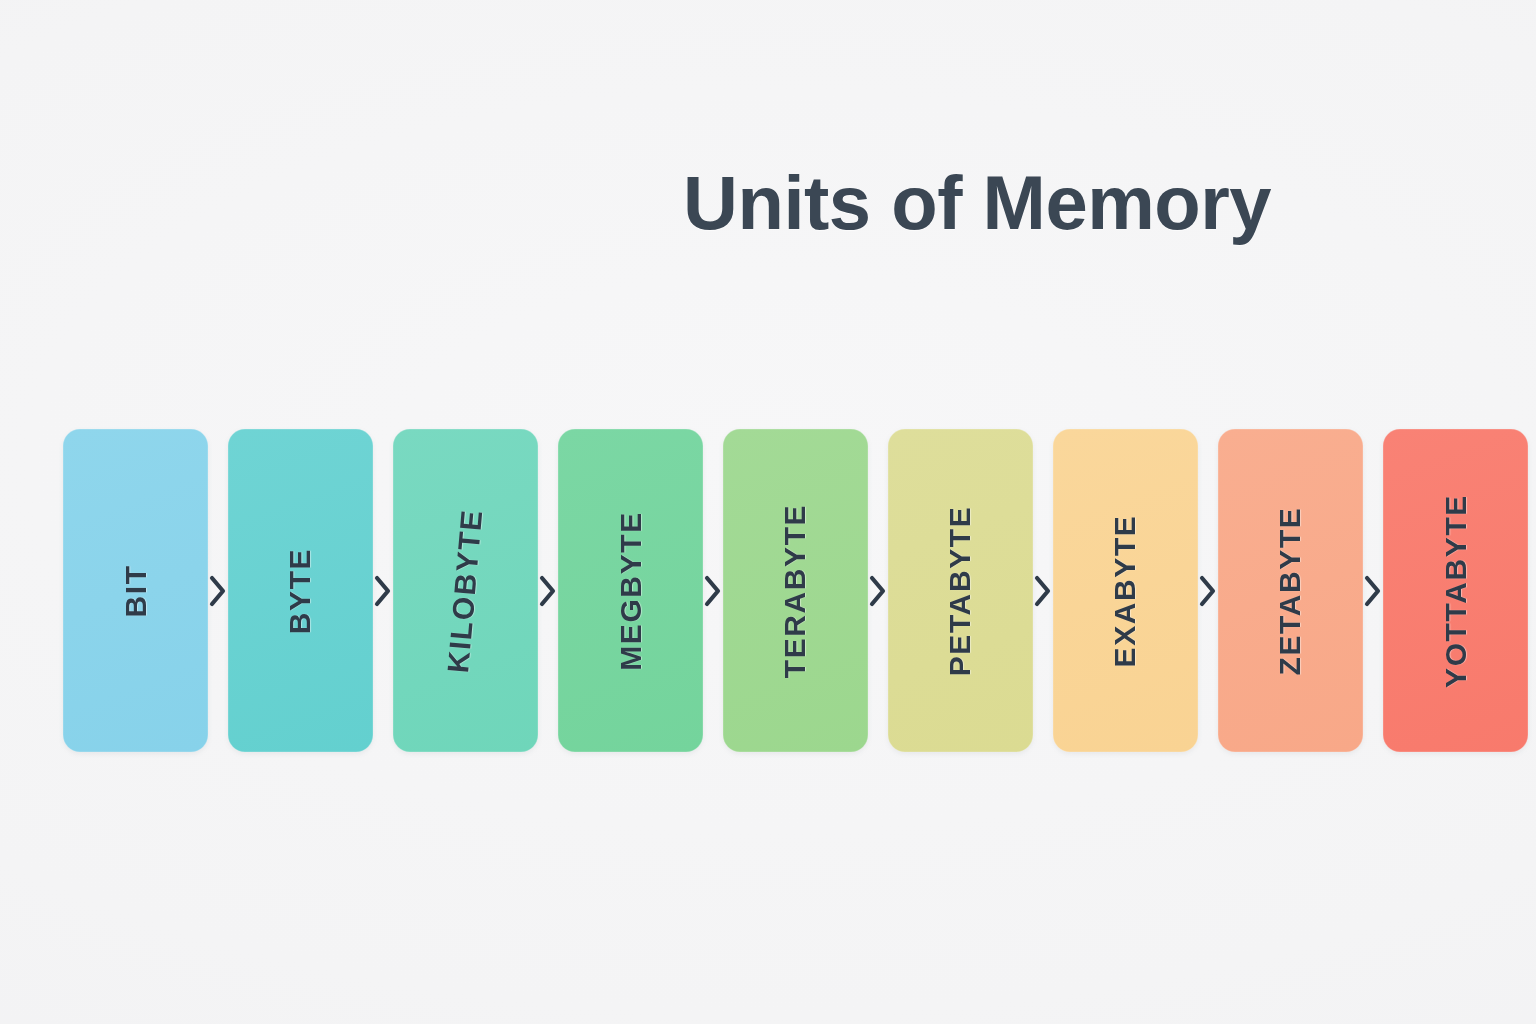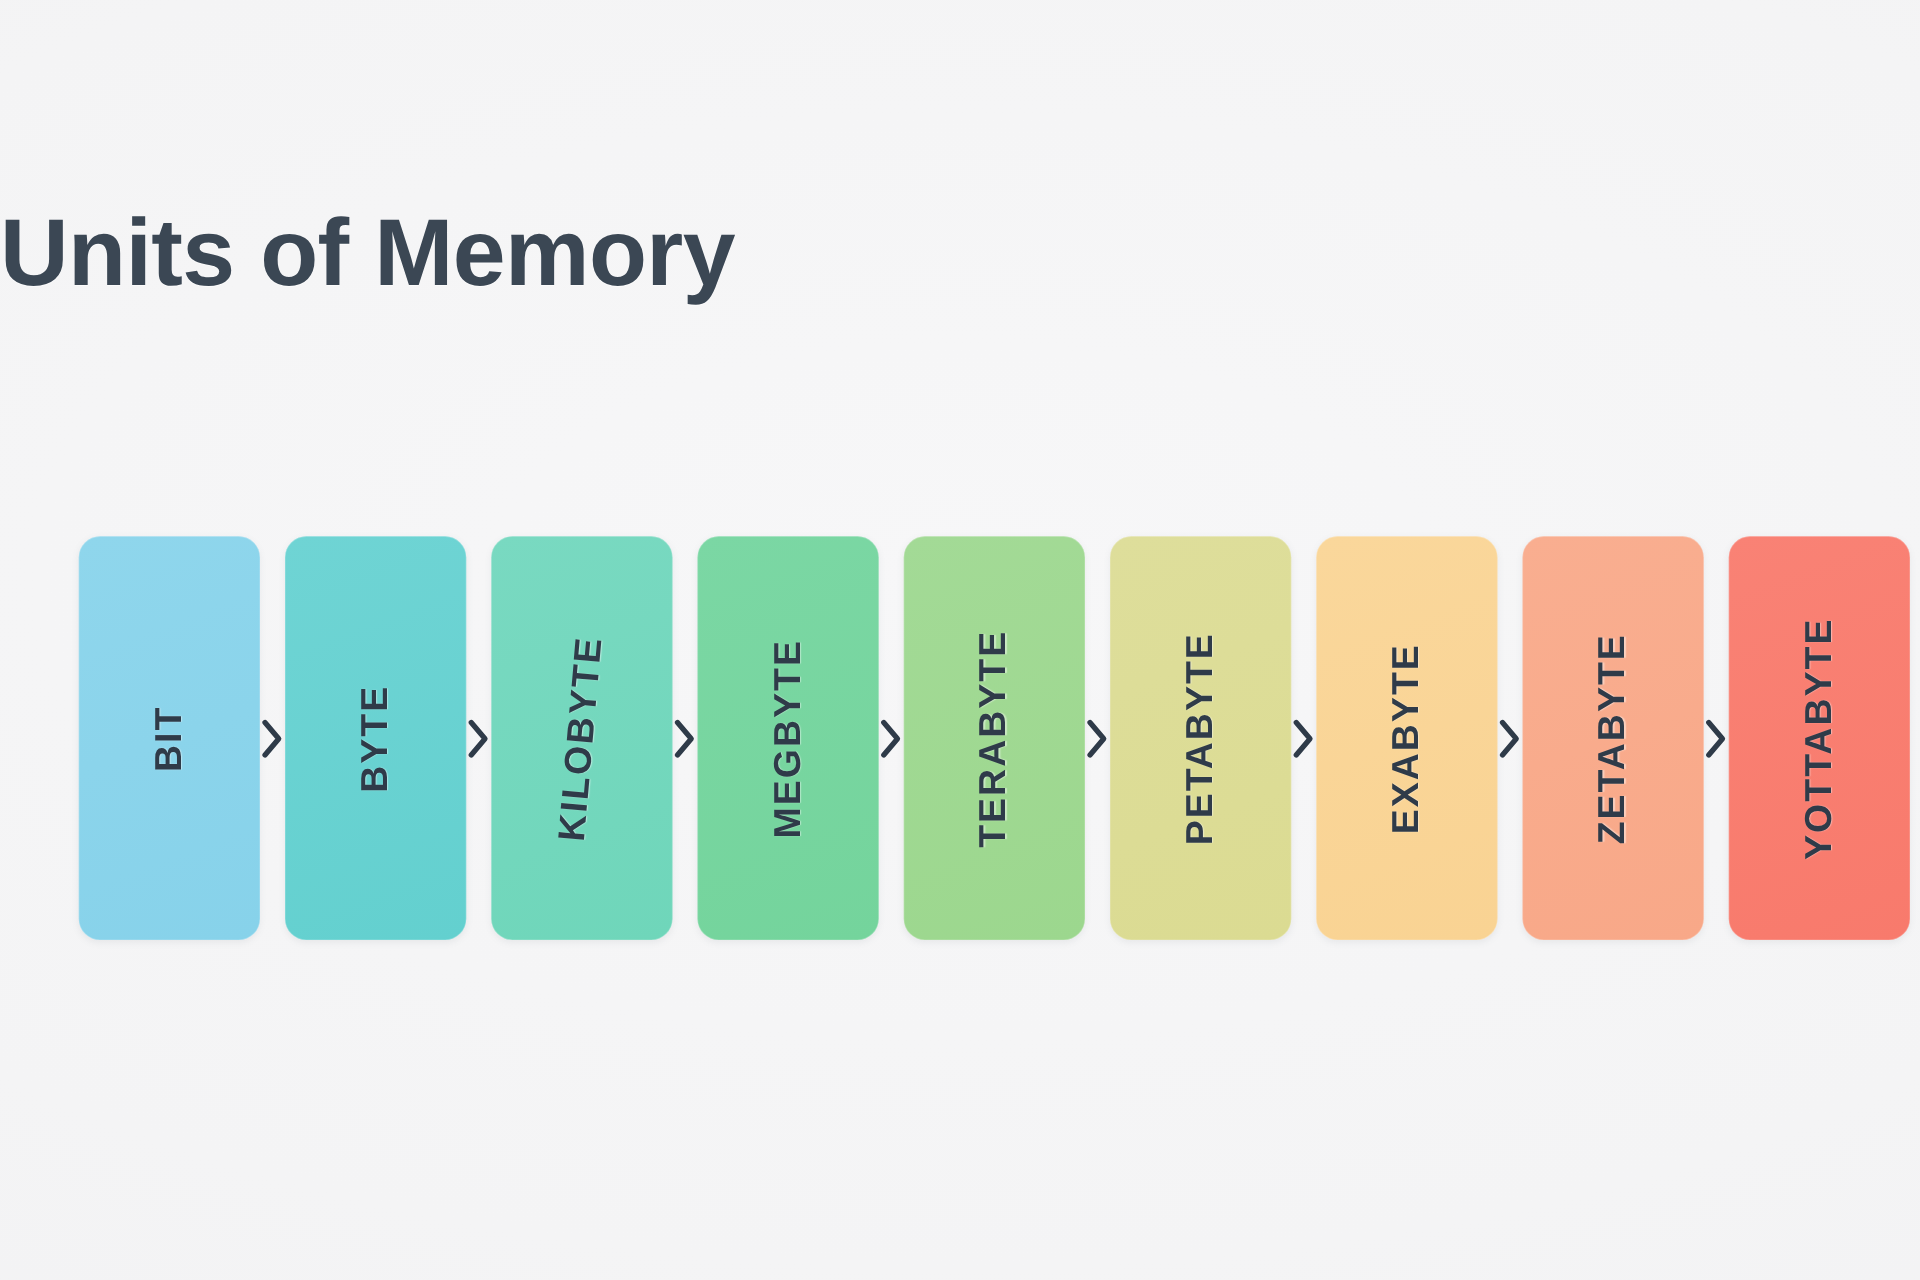--- a/index.html
+++ b/index.html
@@ -21,27 +21,28 @@
     inset: 0;
     background:
       radial-gradient(ellipse 120% 90% at 50% 45%, #f7f7f8 0%, #f4f4f5 60%, #f1f1f3 100%);
   }
 
   #diagram-title {
     position: absolute;
     top: 163px;
     left: 0;
     width: 1236px;
-    text-align: left;
+    text-align: right;
     font-size: 76px;
     font-weight: bold;
     letter-spacing: -0.5px;
     color: #3b4754;
     line-height: 1.05;
     text-shadow: 0 1px 0 rgba(255,255,255,0.6);
+    padding-left: 35px;
   }
 
   #flow-row {
     position: absolute;
     left: 63px;
     top: 429px;
     width: 1442px;
     height: 323px;
     display: flex;
     flex-direction: row;

